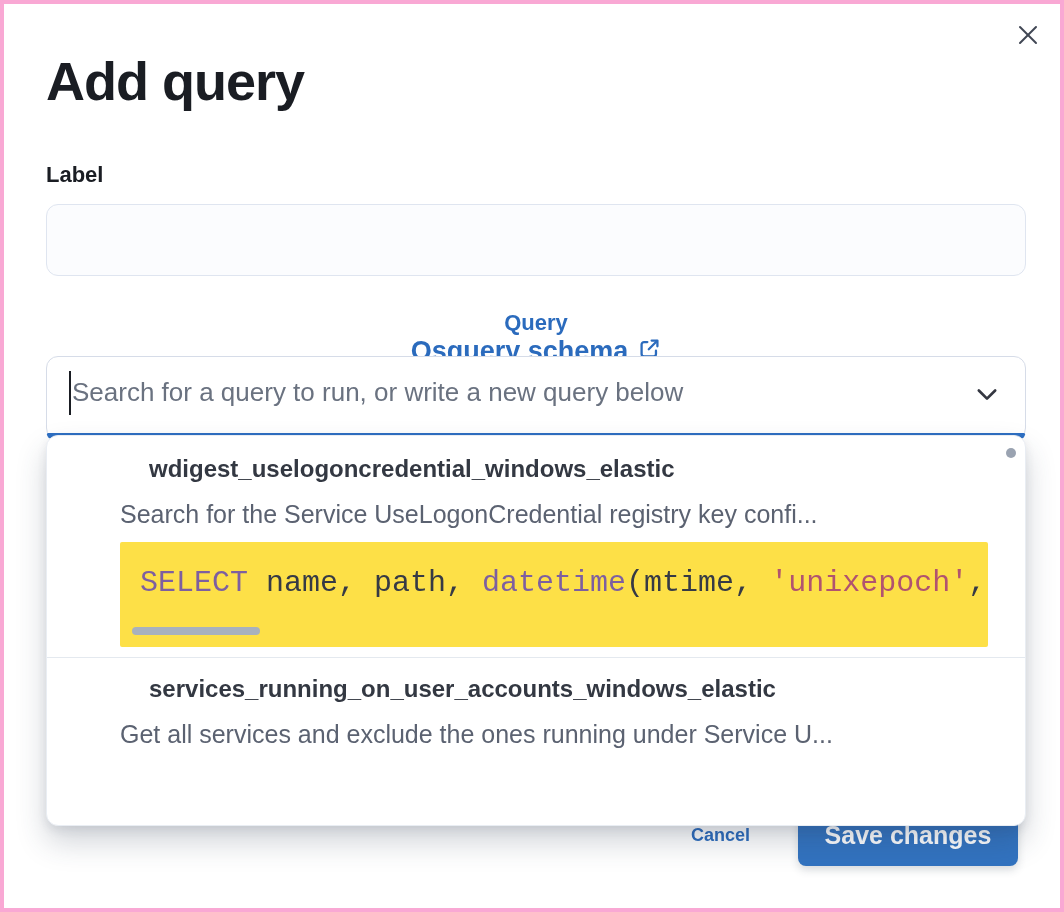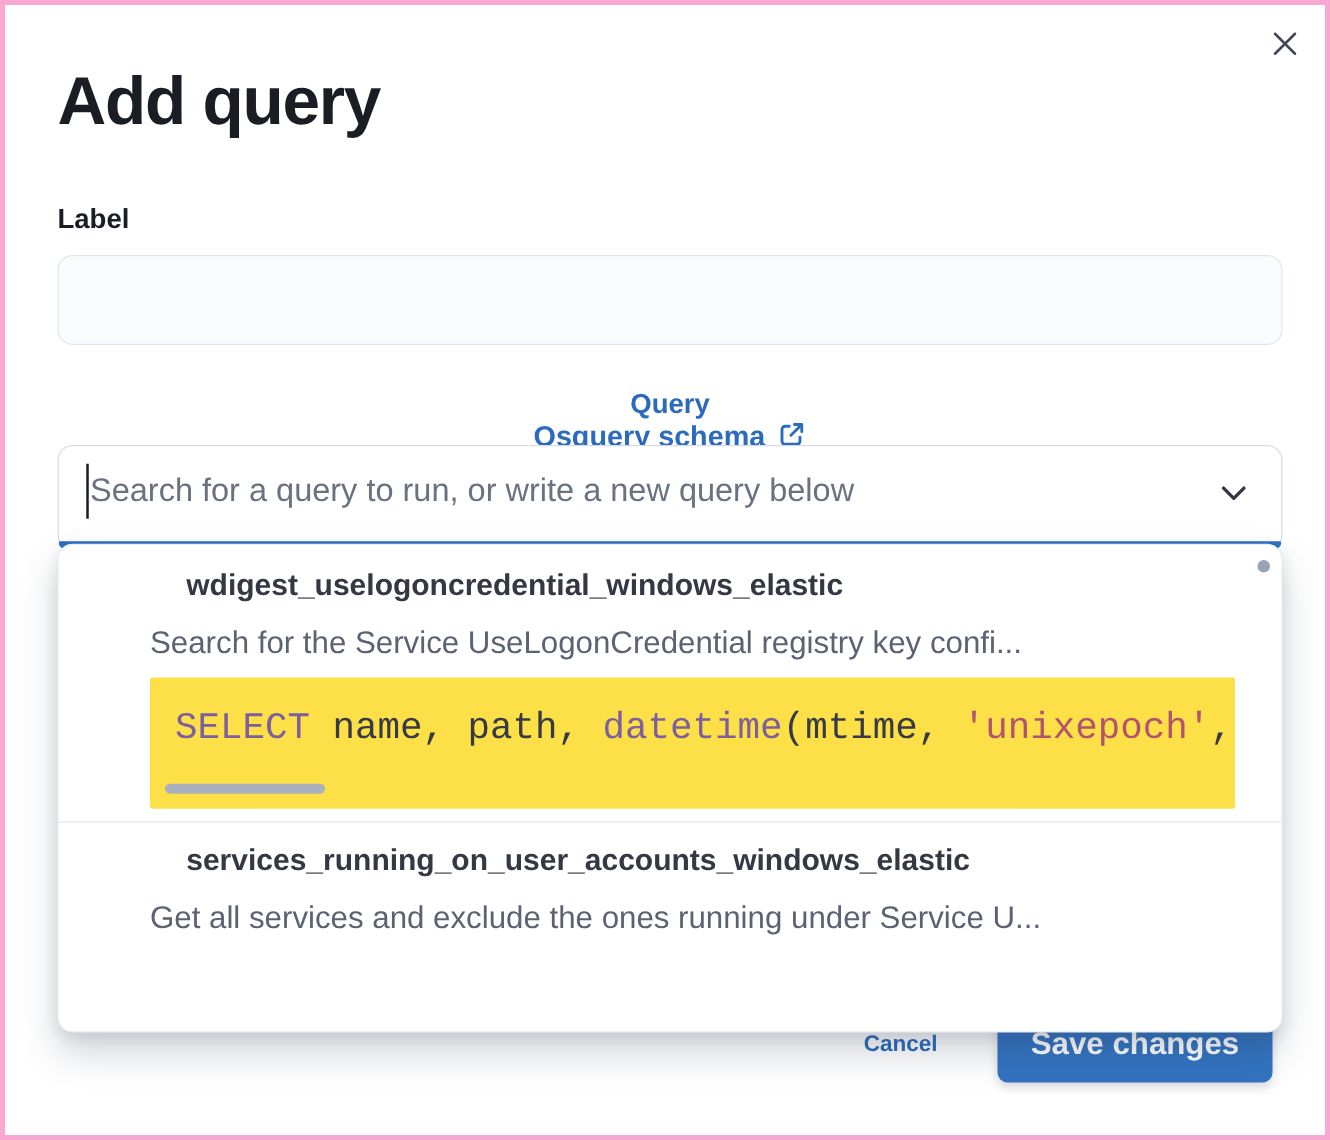--- a/index.html
+++ b/index.html
@@ -20,21 +20,21 @@
   .close-btn{position:absolute;top:12px;right:12px;width:40px;height:40px;border:none;background:transparent;cursor:pointer;display:flex;align-items:center;justify-content:center;}
   .close-btn svg{stroke:#404754;}
 
   .modal-title{position:absolute;left:42px;top:46px;font-size:54px;font-weight:700;letter-spacing:-1px;color:var(--text-dark);}
 
   .field-label{position:absolute;left:42px;top:158px;font-size:22px;font-weight:700;color:var(--text-dark);}
   .label-input{position:absolute;left:42px;top:200px;width:980px;height:72px;border:1px solid #dfe5f0;border-radius:12px;background:#fbfcfe;}
 
   .query-row{position:absolute;left:42px;top:306px;width:980px;display:flex;justify-content:space-between;align-items:center;flex-direction:column;}
   .query-label{font-size:22px;font-weight:700;color:var(--accent-blue);}
-  .schema-link{display:flex;gap:10px;font-size:23px;font-weight:700;color:var(--accent-blue);text-decoration:none;cursor:pointer;}
+  .schema-link{display:flex;gap:10px;font-size:27px;font-weight:700;color:var(--accent-blue);text-decoration:none;cursor:pointer;}
   .schema-link svg{stroke:var(--accent-blue);}
 
   .combobox{position:absolute;left:42px;top:352px;width:980px;height:84px;border:1px solid #d6dce8;border-radius:12px;background:#fff;}
   .combobox .caret{position:absolute;left:22px;top:14px;width:2px;height:44px;background:var(--text-dark);}
   .combobox .placeholder{position:absolute;left:25px;top:0;line-height:70px;font-size:26px;color:#6a7280;white-space:nowrap;}
   .combobox .chev{position:absolute;right:24px;top:23px;}
   .combobox .chev svg{stroke:#343741;}
   .focus-underline{position:absolute;left:0;right:0;bottom:0;height:6px;background:var(--focus-blue);border-radius:3px 3px 12px 12px;}
 
   .dropdown{position:absolute;left:42px;top:431px;width:980px;height:391px;background:#fff;border:1px solid #e9edf3;border-radius:12px;overflow:hidden;z-index:30;

